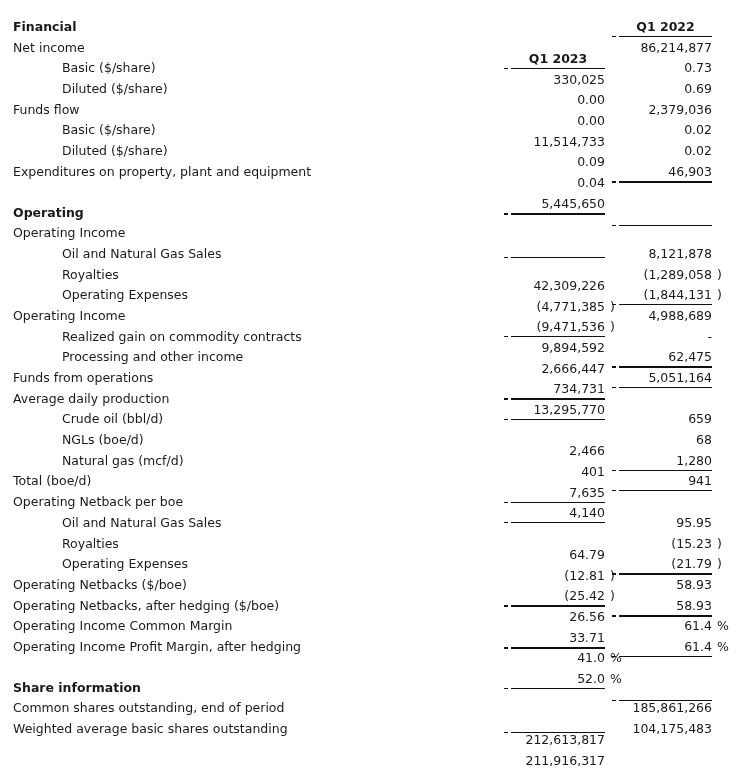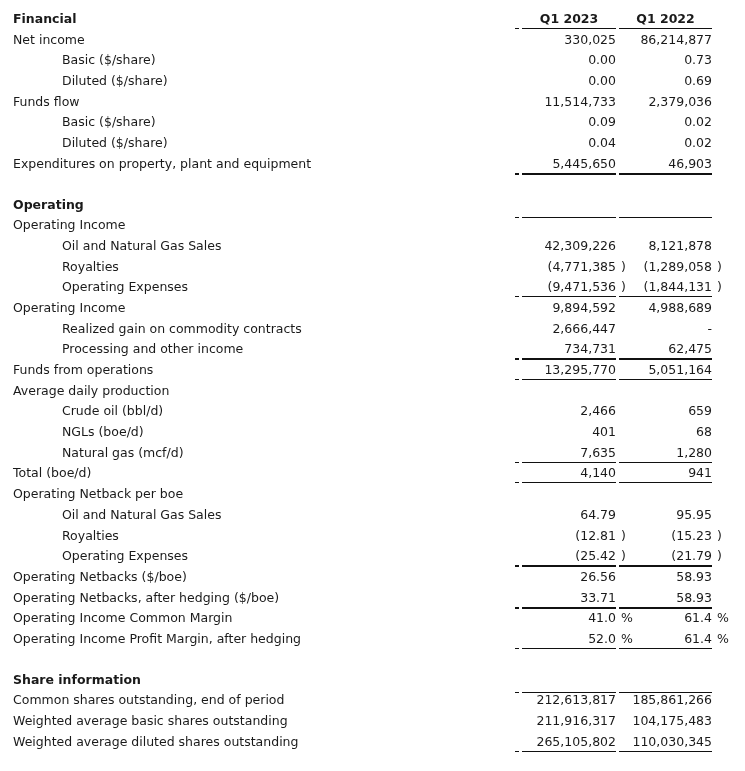--- a/index.html
+++ b/index.html
@@ -1,27 +1,27 @@
 <!DOCTYPE html>
 <html><head>
 <meta charset="utf-8">
 <style>
   html, body { margin: 0; padding: 0; background: #ffffff; }
   body {
     width: 745px; height: 771px; overflow: hidden;
     font-family: "DejaVu Sans", sans-serif;
     font-size: 12.5px; color: #1a1a1a;
   }
-  .sheet { position: relative; padding-top: 8px; }
+  .sheet { position: relative; padding-top: 16px; }
   .row { position: relative; height: 20.7px; }
   .label { position: absolute; left: 13px; top: 3px; white-space: nowrap; }
   .label.indent { left: 34px; margin-left: 28px; }
   .label.bold { font-weight: bold; }
   .cell { position: absolute; top: 3px; text-align: right; white-space: nowrap; }
-  .c1 { left: 522px; width: 94px; }
+  .c1 { left: 511px; width: 94px; margin-top: 32px; }
   .c2 { left: 619px; width: 93px; }
   .cell .paren { position: absolute; right: -10px; top: 0; }
   .cell .pct { position: absolute; right: -17px; top: 0; }
   .hdr { font-weight: bold; text-align: center; }
   .ul-thin::after, .ul-thick::after, .ul-blank::after {
     content: ""; position: absolute; left: 0; right: 0; bottom: -3px;
     border-bottom: 1px solid #111;
   }
   .ul-thick::after { border-bottom: 2px solid #111; bottom: -4px; }
   .ul-thin::before, .ul-thick::before, .ul-blank::before {
@@ -197,18 +197,13 @@
   <div class="row">
     <span class="label">Common shares outstanding, end of period</span>
     <span class="cell c1">212,613,817</span>
     <span class="cell c2">185,861,266</span>
   </div>
   <div class="row">
     <span class="label">Weighted average basic shares outstanding</span>
     <span class="cell c1">211,916,317</span>
     <span class="cell c2">104,175,483</span>
   </div>
-  <div class="row">
-    <span class="label">Weighted average diluted shares outstanding</span>
-    <span class="cell c1 ul-thin">265,105,802</span>
-    <span class="cell c2 ul-thin">110,030,345</span>
-  </div>
 </div>
 
 </body></html>

